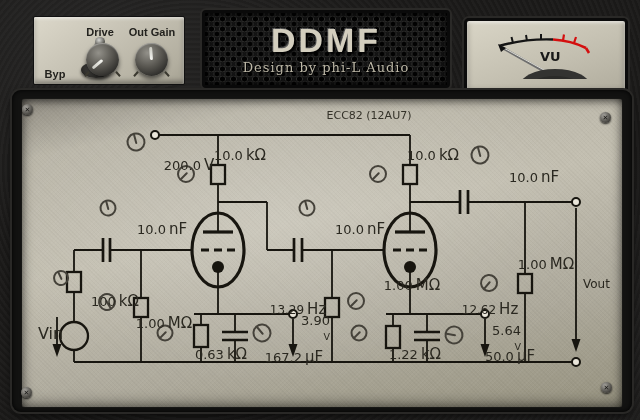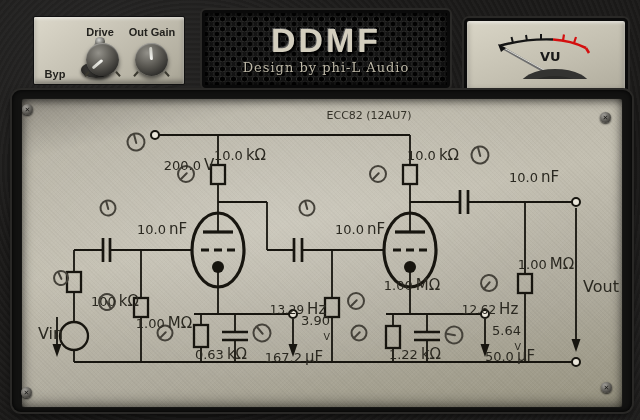--- a/index.html
+++ b/index.html
@@ -324,15 +324,15 @@
   <div class="meas" style="left:489px;top:323px;width:32px">
     <span class="v">5.64</span><br>
     <span class="u">V</span></div>
 
   <div class="lbl c" style="left:487px;top:168px">
     <span class="v">10.0</span><span class="u">nF</span></div>
 
   <div class="lbl c" style="left:499px;top:255px">
     <span class="v">1.00</span><span class="u">MΩ</span></div>
 
-  <div class="lbl" style="left:583px;top:277px;font-size:16px">Vout</div>
+  <div class="lbl" style="left:583px;top:277px;font-size:12px">Vout</div>
 
 </div>
 
 </body></html>

